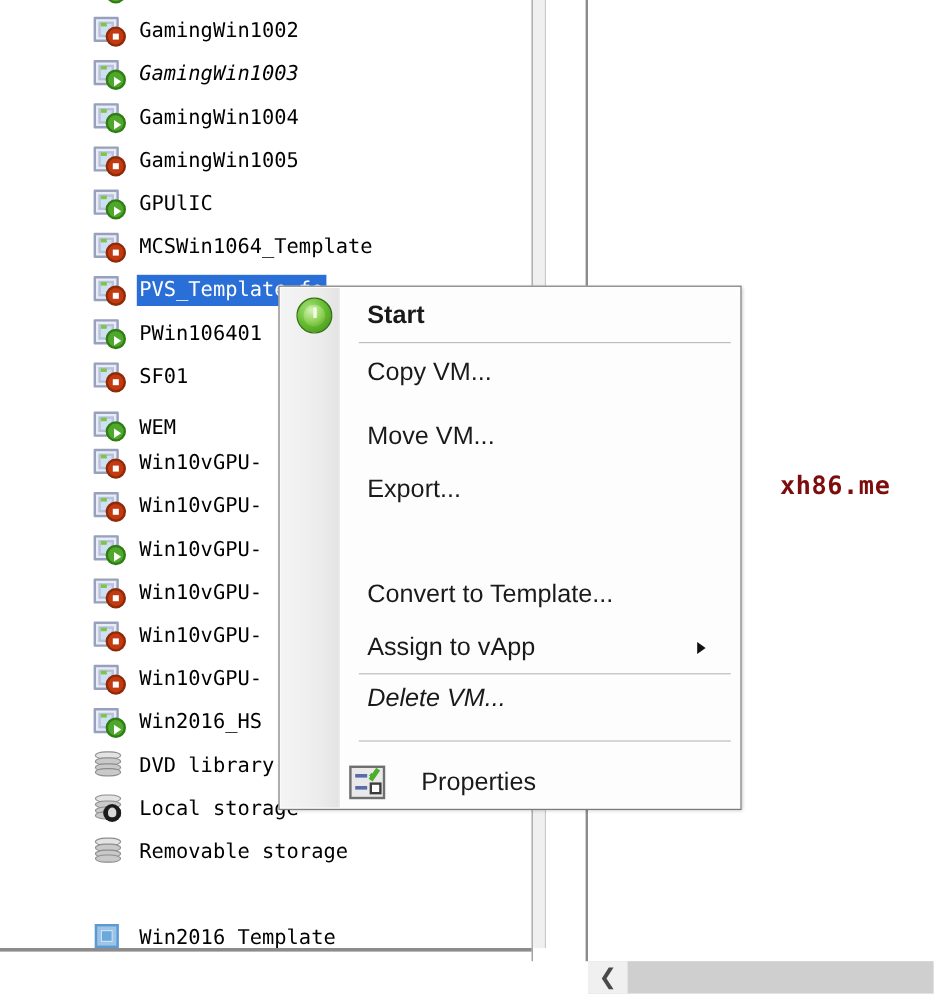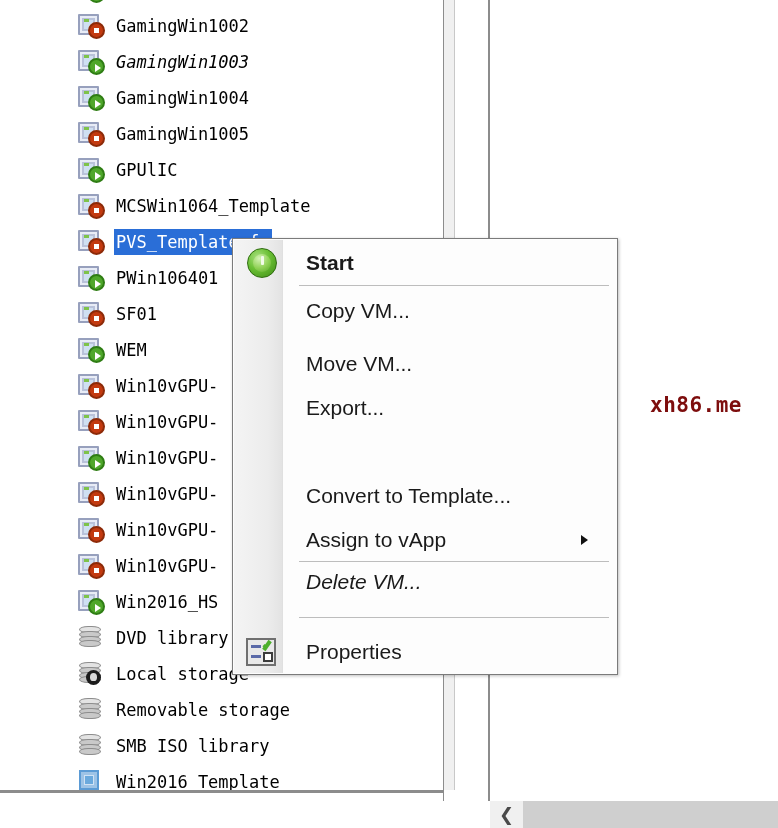--- a/index.html
+++ b/index.html
@@ -305,21 +305,21 @@
       </div>
       <div class="tree-label">PWin106401</div>
     </div>
     <div class="tree-row" style="top: 296px;">
       <div class="tree-icon">
         <div class="ico-vm"></div>
         <div class="badge stopped"></div>
       </div>
       <div class="tree-label">SF01</div>
     </div>
-    <div class="tree-row" style="top: 332px;">
+    <div class="tree-row" style="top: 332px; align-items: flex-end;">
       <div class="tree-icon">
         <div class="ico-vm"></div>
         <div class="badge running"></div>
       </div>
       <div class="tree-label">WEM</div>
     </div>
     <div class="tree-row" style="top: 368px;">
       <div class="tree-icon">
         <div class="ico-vm"></div>
         <div class="badge stopped"></div>
@@ -394,31 +394,20 @@
     <div class="tree-row" style="top: 692px;">
       <div class="tree-icon">
         <div class="ico-sr">
           <span></span>
           <span></span>
           <span></span>
           <span></span>
         </div>
       </div>
       <div class="tree-label">Removable storage</div>
-    </div>
-    <div class="tree-row" style="top: 728px;">
-      <div class="tree-icon">
-        <div class="ico-sr">
-          <span></span>
-          <span></span>
-          <span></span>
-          <span></span>
-        </div>
-      </div>
-      <div class="tree-label">SMB ISO library</div>
     </div>
     <div class="tree-row" style="top: 764px;">
       <div class="tree-icon">
         <div class="ico-tpl"></div>
       </div>
       <div class="tree-label">Win2016_Template</div>
     </div>
     <div class="tree-row" style="top: 800px;">
       <div class="tree-icon">
         <div class="ico-tpl"></div>
@@ -469,21 +458,21 @@
     <div class="menu-item" style="top: 235px;">
       <div class="mi-label">Convert to Template...</div>
     </div>
     <div class="menu-item" style="top: 279px;">
       <div class="mi-label">Assign to vApp</div>
       <div class="mi-arrow"></div>
     </div>
     <div class="menu-item" style="top: 321px; font-style: italic;">
       <div class="mi-label">Delete VM...</div>
     </div>
-    <div class="menu-item" style="top: 391px;">
+    <div class="menu-item" style="top: 391px; margin-left: 45px;">
       <div class="mi-icon">
         <div class="ico-props">
           <div class="pr-line l1"></div>
           <div class="pr-line l2"></div>
           <div class="pr-box"></div>
           <div class="pr-check"></div>
         </div>
       </div>
       <div class="mi-label">Properties</div>
     </div>

